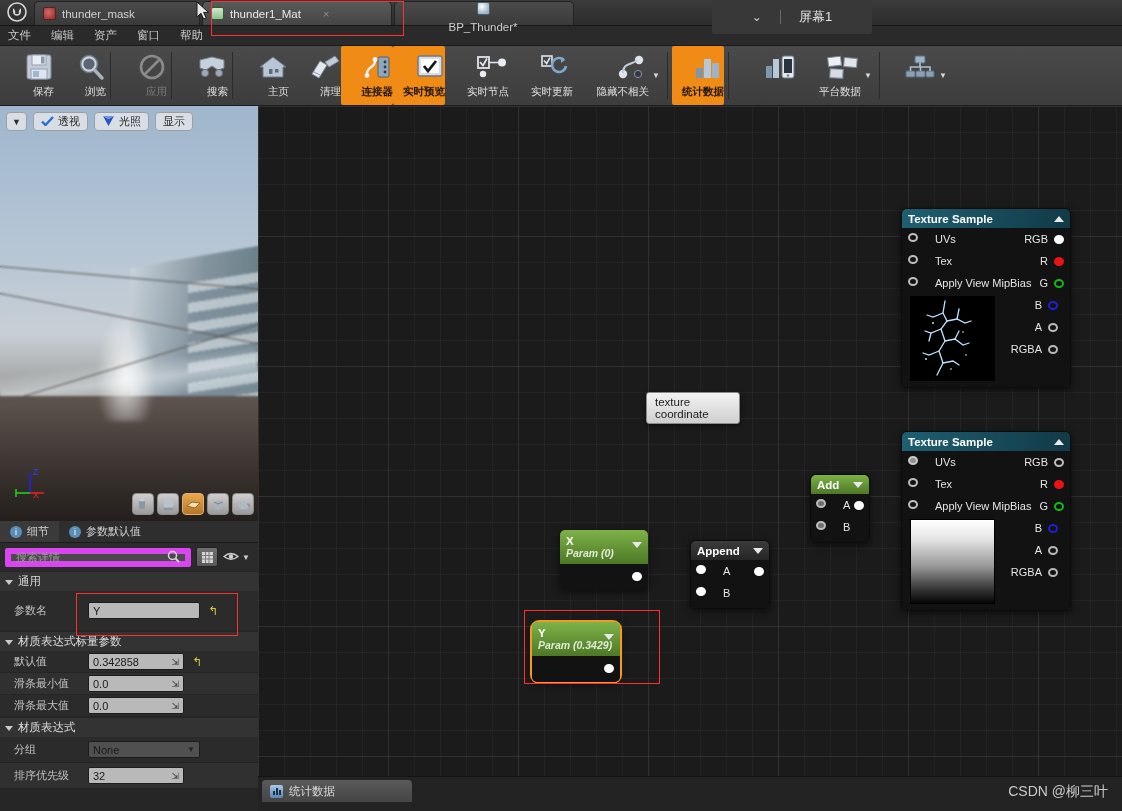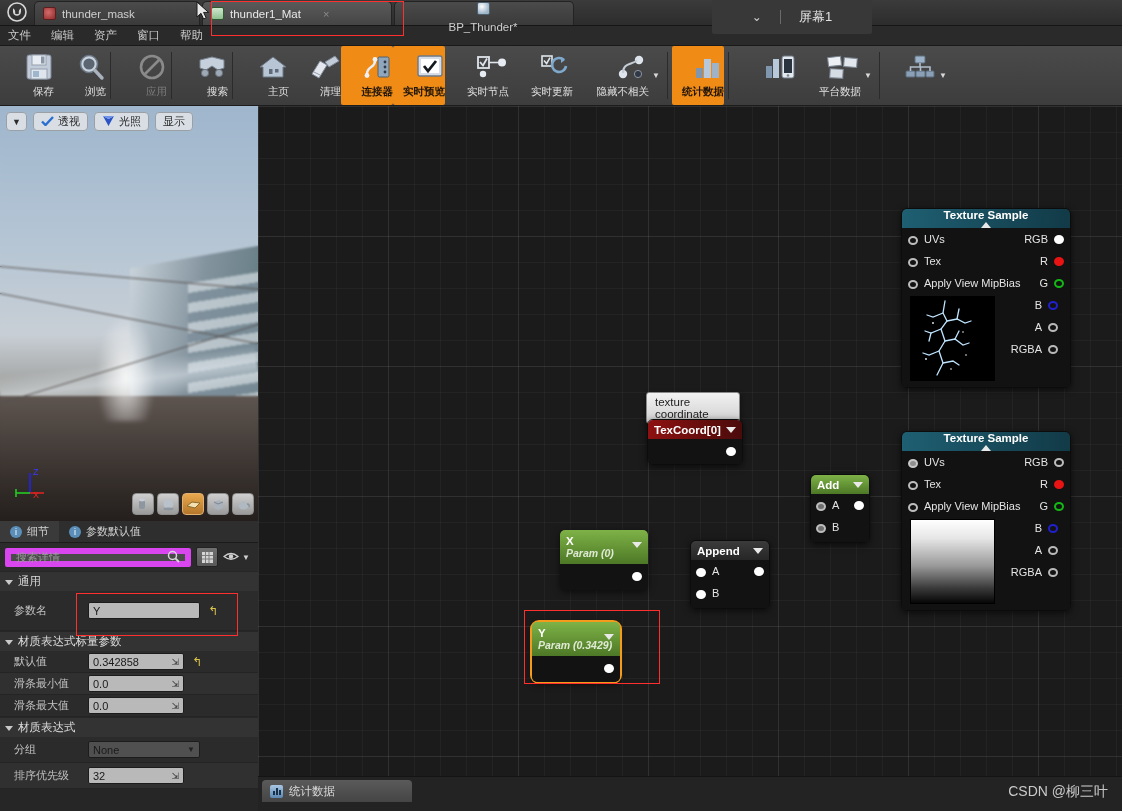--- a/index.html
+++ b/index.html
@@ -184,24 +184,24 @@
 
   .node { position:absolute; border-radius:6px; overflow:visible;
           box-shadow:0 2px 7px rgba(0,0,0,.6); }
   .node .nhead {
     height:19px; display:flex; align-items:center; justify-content:space-between;
     padding:0 6px; font-size:11.5px; font-weight:bold; color:#ffffff;
     border-radius:5px 5px 0 0;
   }
   .node .nbody { background:#121212; border-radius:0 0 5px 5px; }
   .node.tex { width:170px; border:1px solid #0c0c0c; }
-  .node.tex .nhead { background:linear-gradient(90deg,#1e5f72,#123a47);flex-direction:column; }
+  .node.tex .nhead { background:linear-gradient(90deg,#1e5f72,#123a47); }
   .pinrow { height:22px; display:flex; align-items:center; justify-content:space-between; padding:0 6px;
             font-size:11px; color:#e4e4e4; }
-  .pinL { display:flex; align-items:flex-end; gap:6px; }
+  .pinL { display:flex; align-items:flex-start; gap:17px; }
   .pinR { display:flex; align-items:center; gap:6px; }
   .pin { width:10px; height:9px; border-radius:50%; border:2px solid #bdbdbd; background:transparent;}
   .pin.f { background:#ffffff; border-color:#ffffff; }
   .pin.r { border-color:#c01010; } .pin.r.f { background:#e81414; border-color:#e81414; }
   .pin.g { border-color:#14b814; }
   .pin.b { border-color:#2020d0; }
   .pin.a { border-color:#b9b9b9; }
   .tex-thumb { width:85px; height:85px; margin:2px 0 6px 8px; border:1px solid #000; background:#000; }
   .caretT { width:0;height:0;border-left:5px solid transparent;border-right:5px solid transparent;
             border-bottom:6px solid #e9e9e9; }
@@ -836,29 +836,20 @@
               <span class="pinR">
                 <span>RGBA</span>
                 <span class="pin a"></span>
               </span>
             </div>
           </div>
         </div>
       </div>
     </div>
 
-    <div class="node" style="left:389px; top:313px; width:96px; border:1px solid #0c0c0c;">
-      <div class="nhead" style="background:linear-gradient(90deg,#8e1111,#4a0b0b);">
-        <span>TexCoord[0]</span>
-        <span class="caretD"></span>
-      </div>
-      <div class="nbody" style="height:25px; position:relative;">
-        <span class="pin f" style="position:absolute; right:6px; top:8px;"></span>
-      </div>
-    </div>
 
     <div class="node" style="left:552px; top:368px; width:60px; border:1px solid #0c0c0c;">
       <div class="nhead" style="background:linear-gradient(180deg,#7eb247,#4d7826);">
         <span>Add</span>
         <span class="caretD"></span>
       </div>
       <div class="nbody" style="position:relative; height:48px;">
         <div class="pinrow" style="padding:0 5px">
           <span class="pinL">
             <span class="pin" style="background:#6e6e6e"></span>

